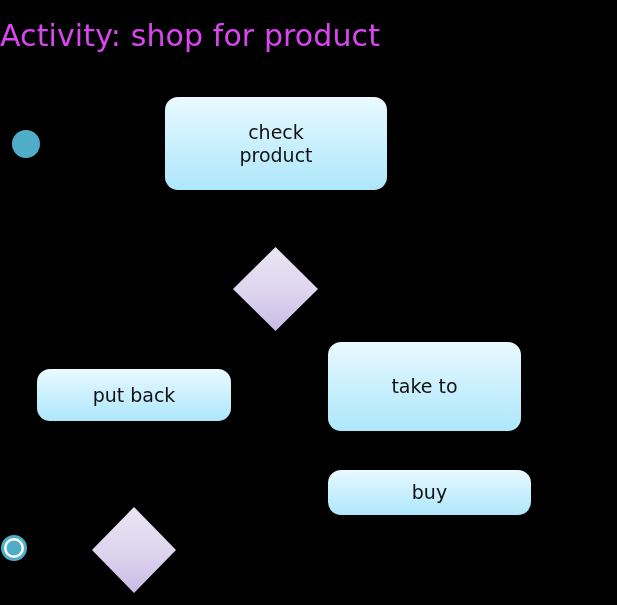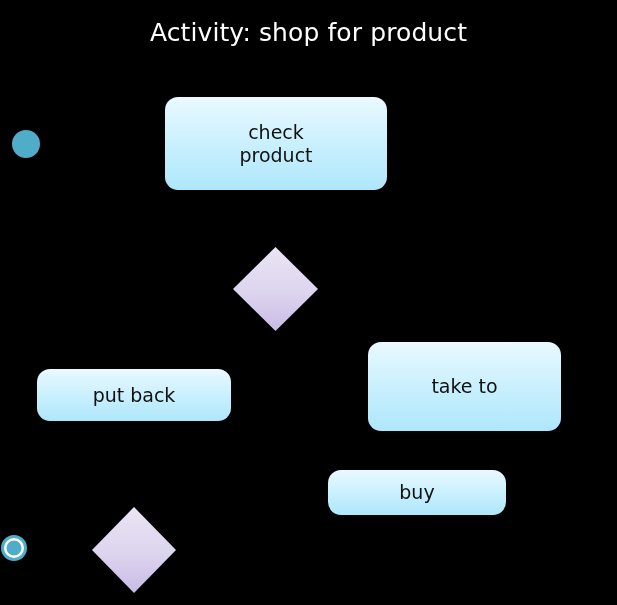--- a/index.html
+++ b/index.html
@@ -15,23 +15,23 @@
     overflow: hidden;
     font-family: "DejaVu Sans", sans-serif;
   }
 
   
   .diagram-title {
     position: absolute;
     left: 0;
     top: 18px;
     width: 617px;
-    text-align: center;
-    color: #ffffff;
-    font-size: 25px;
+    text-align: left;
+    color: #d946ef;
+    font-size: 30px;
     font-family: "DejaVu Sans", sans-serif;
     font-weight: 400;
     letter-spacing: 0.1px;
     white-space: nowrap;
   }
 
   
   .action-node {
     position: absolute;
     box-sizing: border-box;
@@ -46,22 +46,22 @@
     text-align: center;
     font-family: "DejaVu Sans", sans-serif;
   }
   .action-node .label-line {
     display: block;
     white-space: nowrap;
   }
 
   #node-check-product { left: 165px; top: 97px;  width: 222px; height: 93px; }
   #node-put-back      { left: 37px;  top: 369px; width: 194px; height: 52px; text-align: right; }
-  #node-take-cashier  { left: 328px; top: 342px; width: 193px; height: 89px; margin-left: 40px; }
-  #node-buy           { left: 328px; top: 470px; width: 178px; height: 45px; }
+  #node-take-cashier  { left: 328px; top: 342px; width: 193px; height: 89px; }
+  #node-buy           { left: 328px; top: 470px; width: 203px; height: 45px; }
 
   
   .decision-node {
     position: absolute;
   }
   #node-decision-1 { left: 232px; top: 246px; width: 87px; height: 86px; }
   #node-decision-2 { left: 91px;  top: 506px; width: 86px; height: 88px; }
 
   
   .control-node { position: absolute; }

